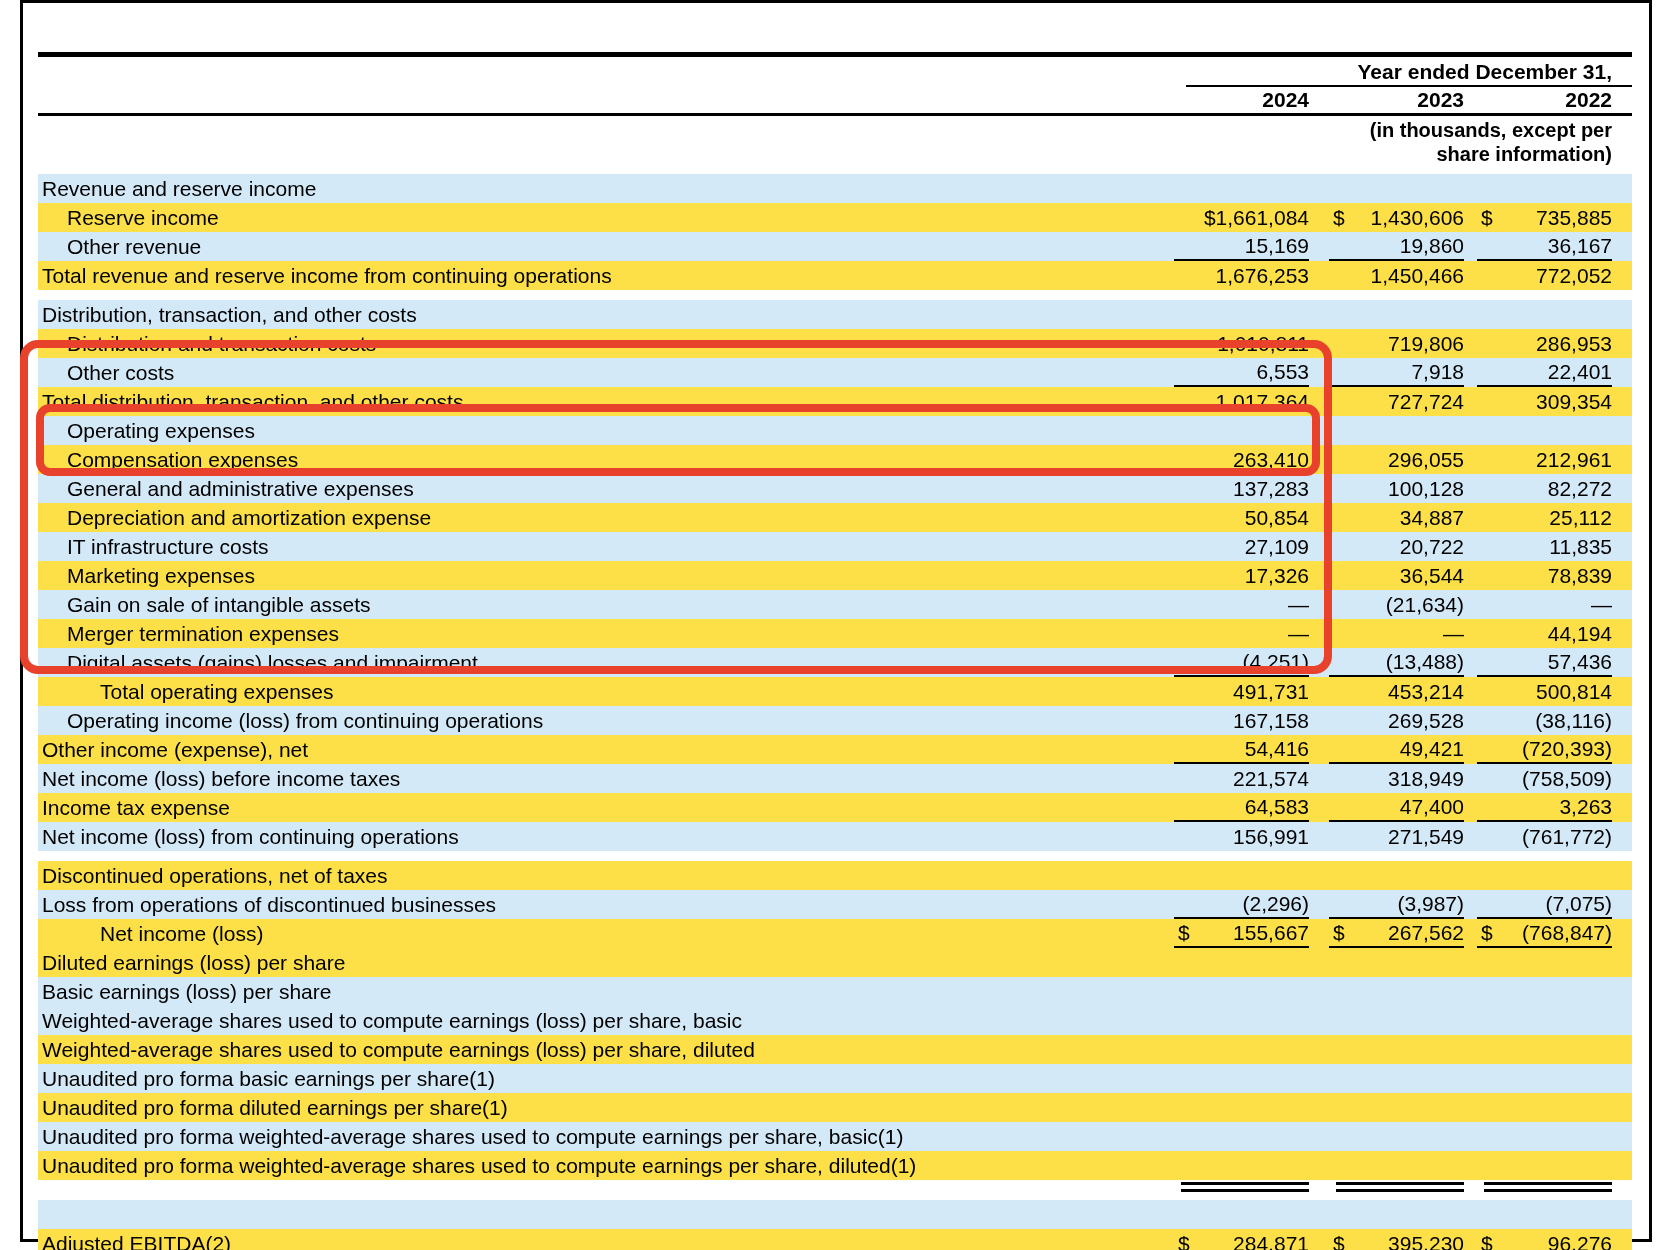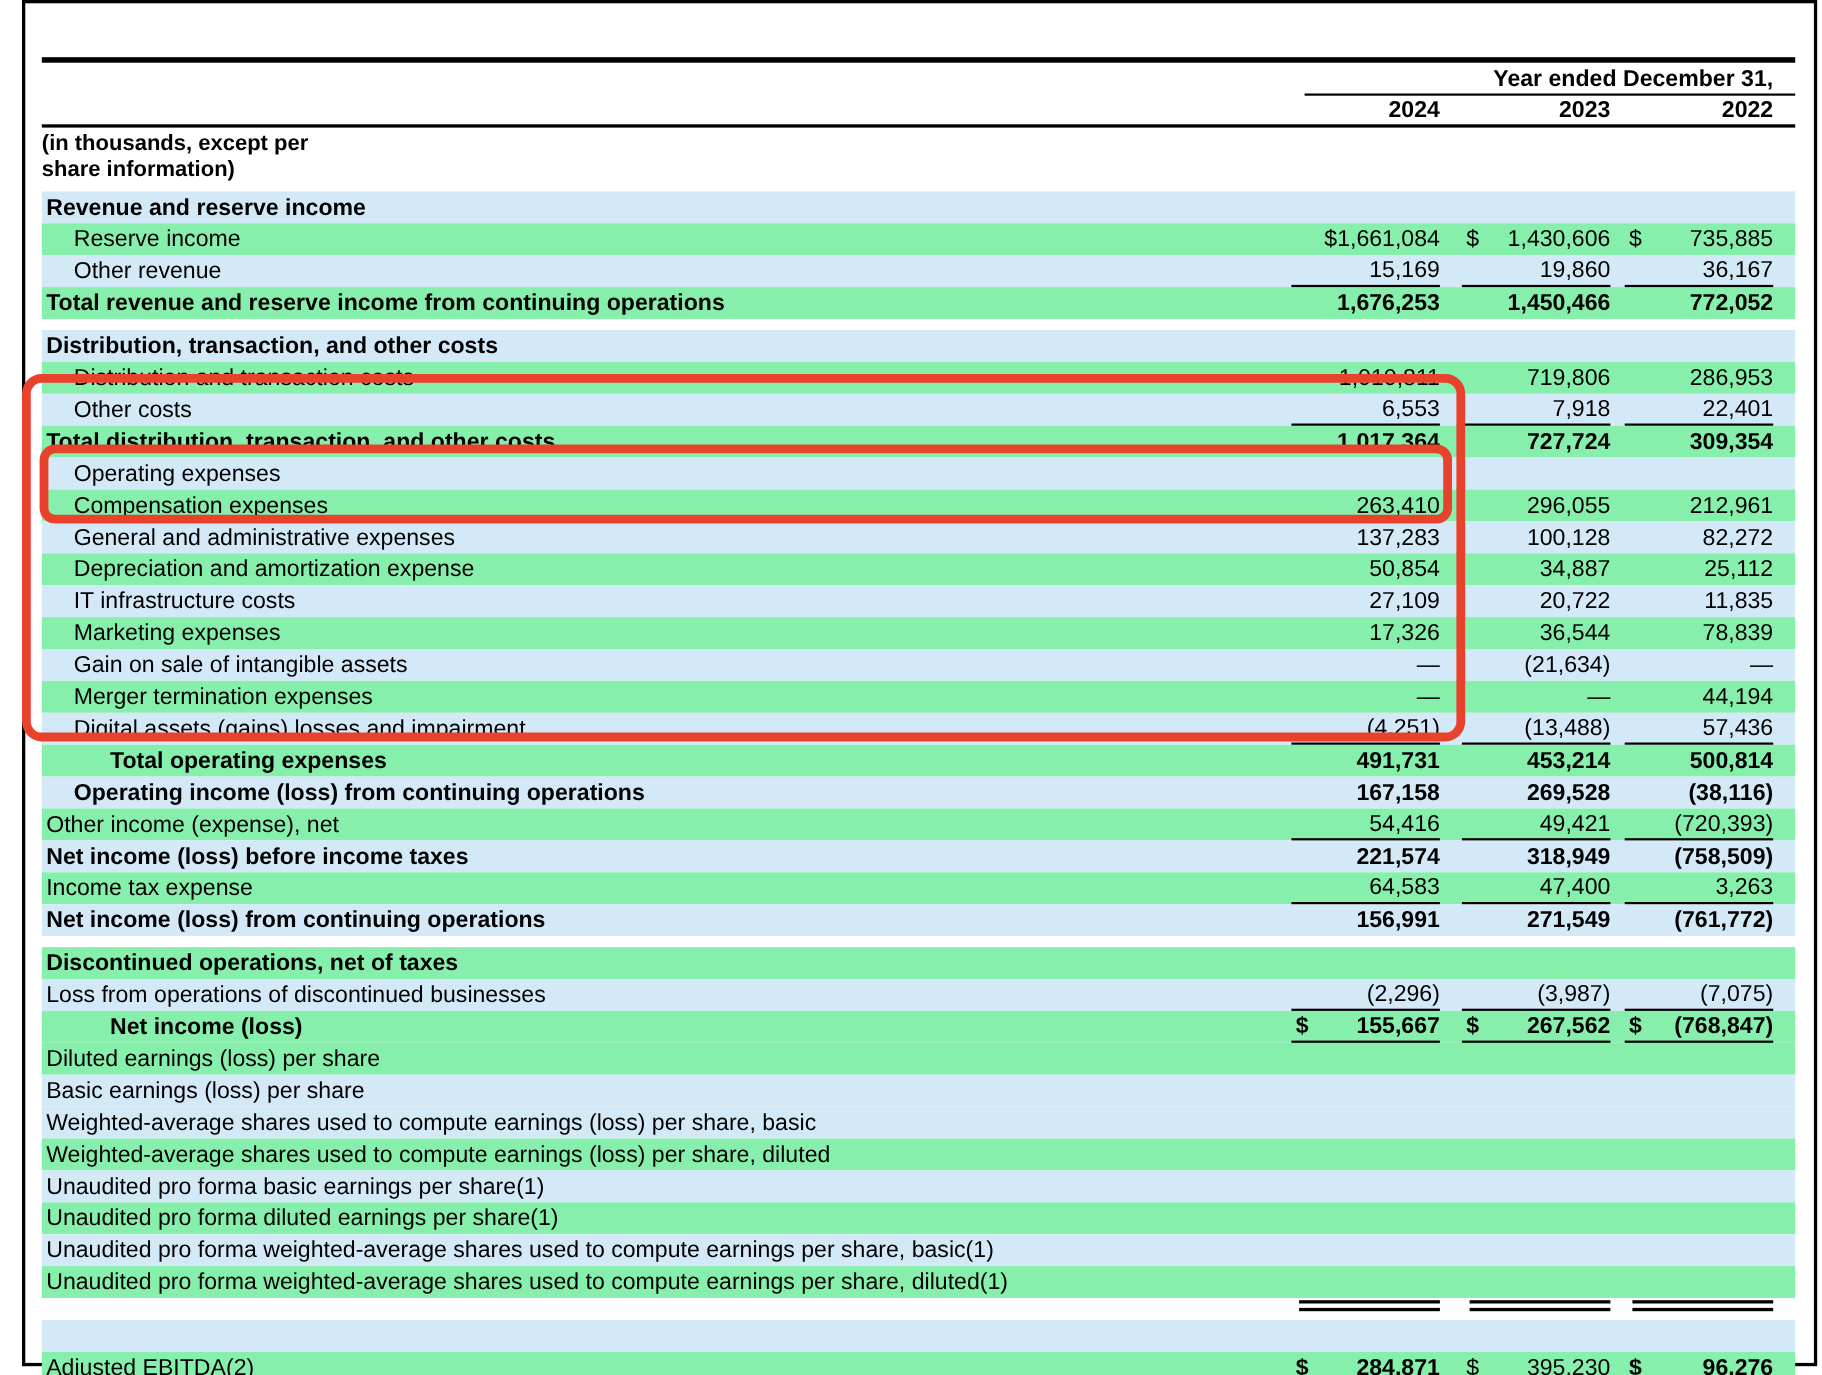--- a/index.html
+++ b/index.html
@@ -25,36 +25,36 @@
     margin-left:auto;width:446px;box-sizing:border-box;
     text-align:right;padding-right:20px;padding-top:3px;padding-bottom:1px;
     border-bottom:2px solid #000;
     font-weight:bold;font-size:21px;
   }
   .row{display:flex;align-items:center;height:29px;font-size:21px;}
   .row.hdr{height:26px;font-weight:bold;align-items:flex-end;}
   .lbl{flex:1 1 auto;padding-left:4px;white-space:nowrap;overflow:hidden;}
   .ind1 .lbl{padding-left:29px;}
   .ind2 .lbl{padding-left:62px;}
-  .b{font-weight:bold;}
+  .b{font-weight:normal;}
   .bg-blue{background:#d4e9f8;}
-  .bg-white{background:#86efac;}
+  .bg-white{background:#fde047;}
   .c{width:135px;flex:0 0 135px;height:100%;display:flex;align-items:center;
      justify-content:flex-end;position:relative;box-sizing:border-box;}
   .sp1{width:20px;flex:0 0 20px;height:100%;}
   .sp2{width:13px;flex:0 0 13px;height:100%;}
   .rp{width:20px;flex:0 0 20px;height:100%;}
   .d{position:absolute;left:4px;}
   .row.u .c{border-bottom:2px solid #000;}
   .gap{height:10px;background:#fff;}
   .sp6{height:6px;background:#fff;}
   .dblrow{height:14px;display:flex;align-items:center;font-size:21px;}
   .dbl{width:128px;height:10px;box-sizing:border-box;
        border-top:3px solid #000;border-bottom:3px solid #000;margin-left:auto;}
-  .note{width:100%;text-align:left;font-weight:bold;font-size:20px;
+  .note{width:100%;text-align:right;font-weight:bold;font-size:20px;
         line-height:24px;padding-right:20px;box-sizing:border-box;margin-top:2px;}
   .hdrspace{height:8px;}
   .annot{position:absolute;box-sizing:border-box;pointer-events:none;}
   .annot-outer{left:20px;top:340px;width:1312px;height:334px;
                border:8px solid #e8422c;border-radius:18px;}
   .annot-inner{left:36px;top:404px;width:1284px;height:72px;
                border:8px solid #e8422c;border-radius:14px;}
 </style>
 </head>
 <body>

